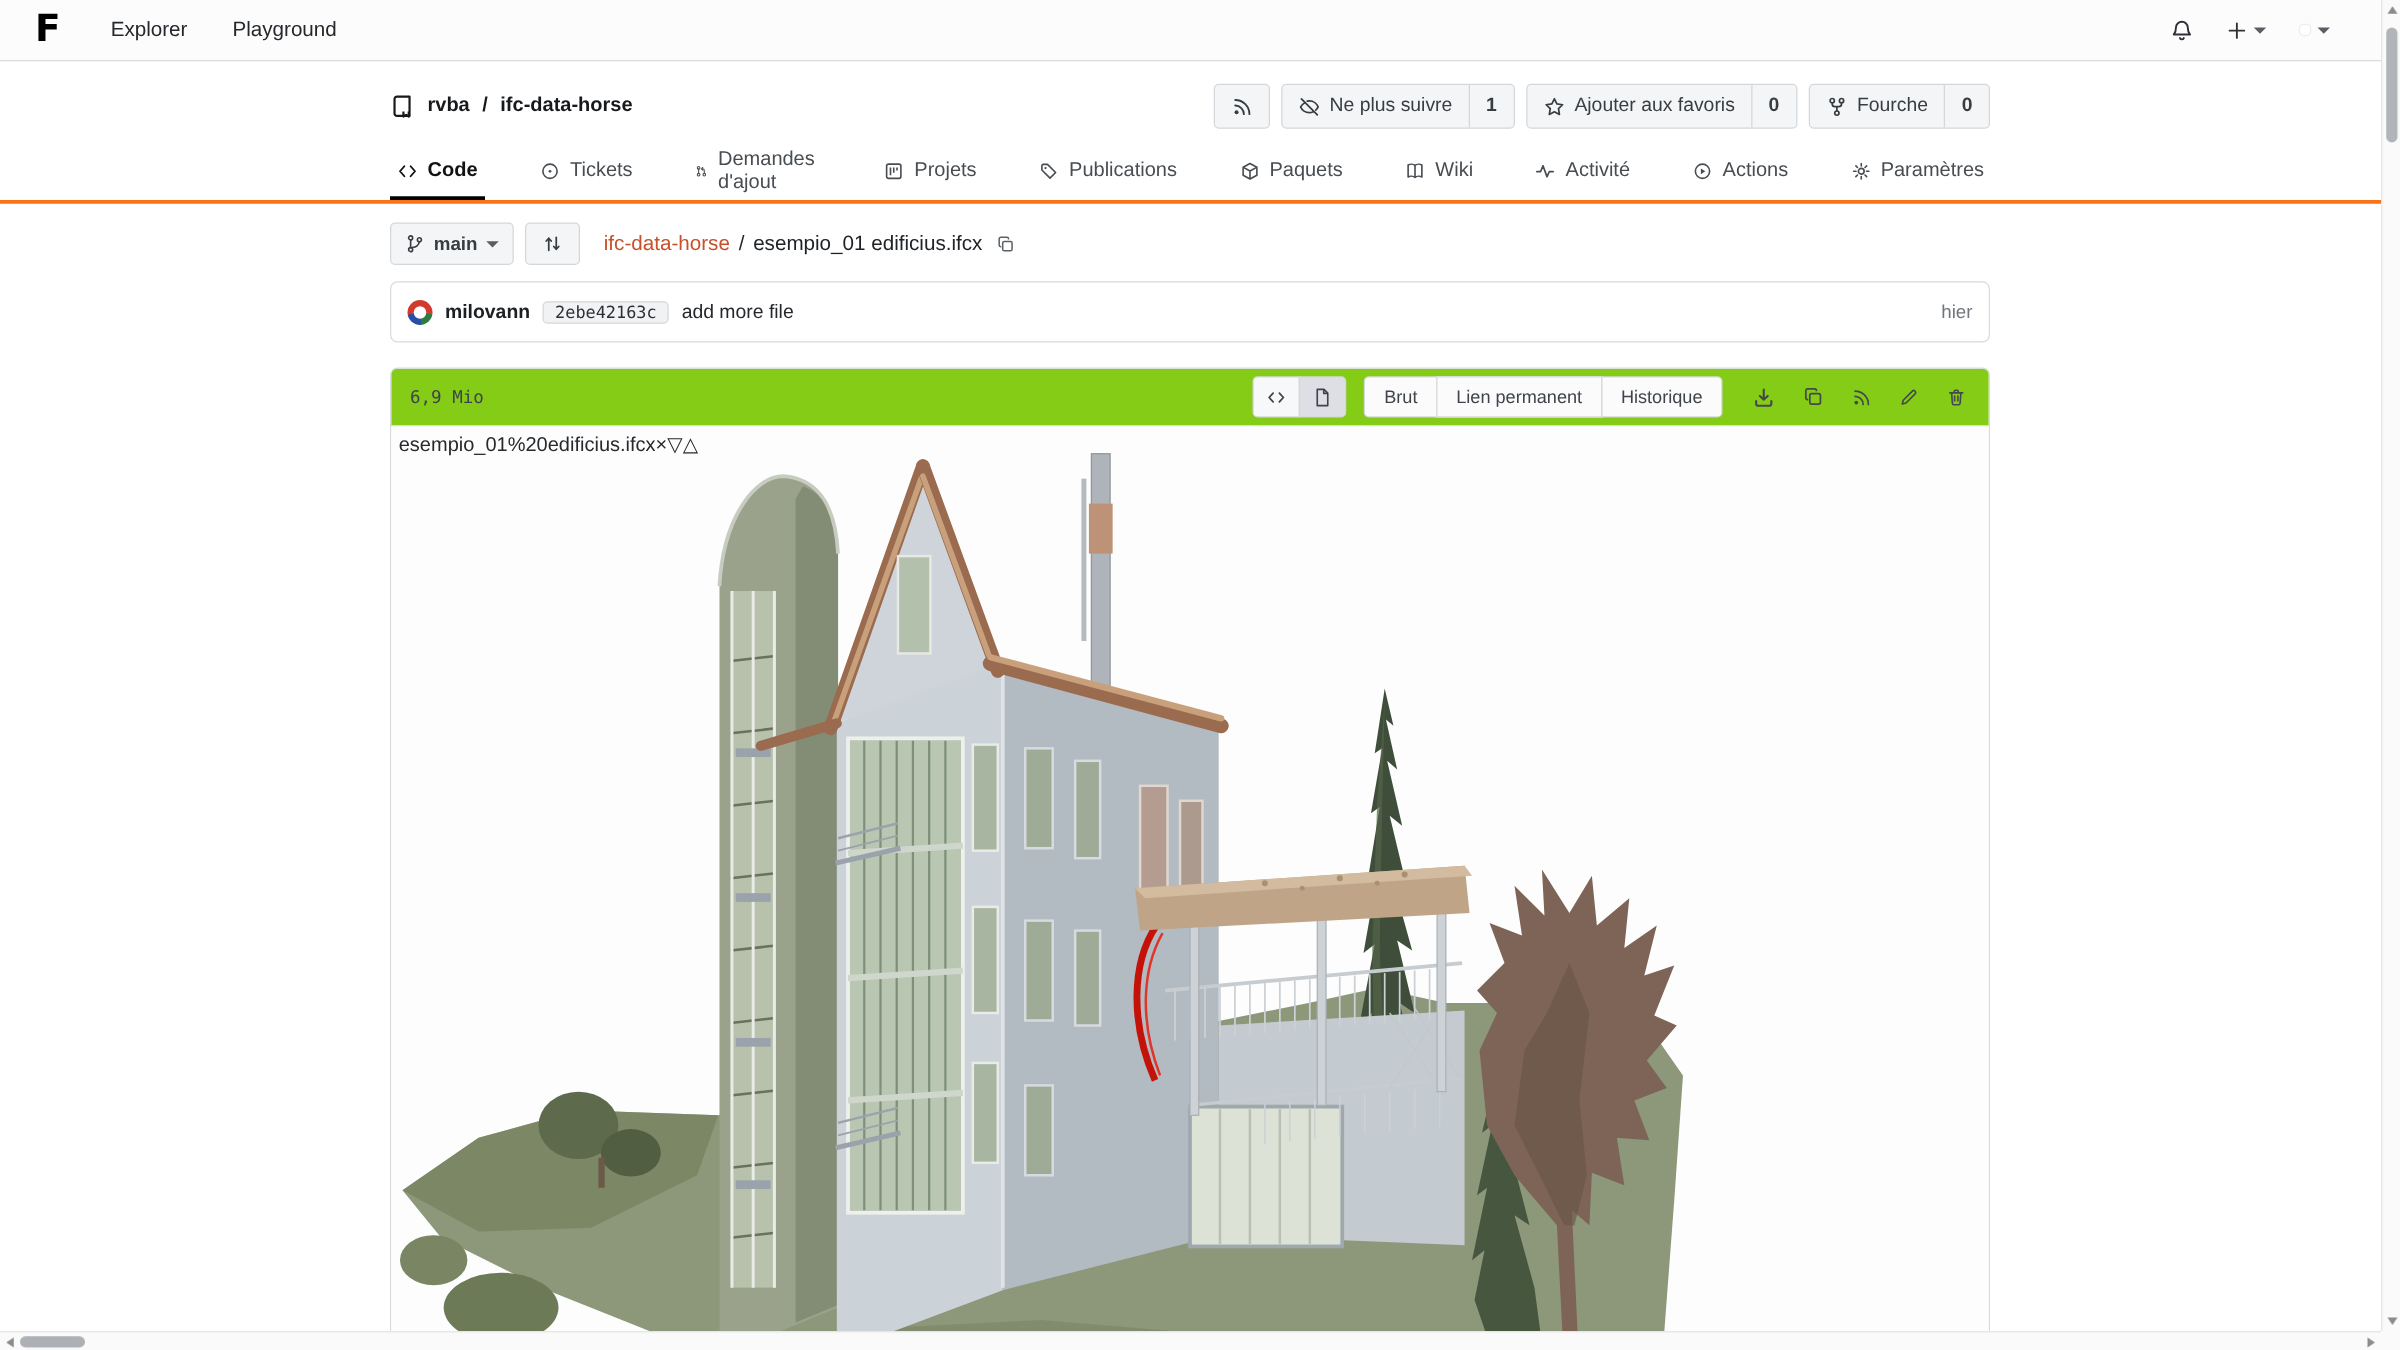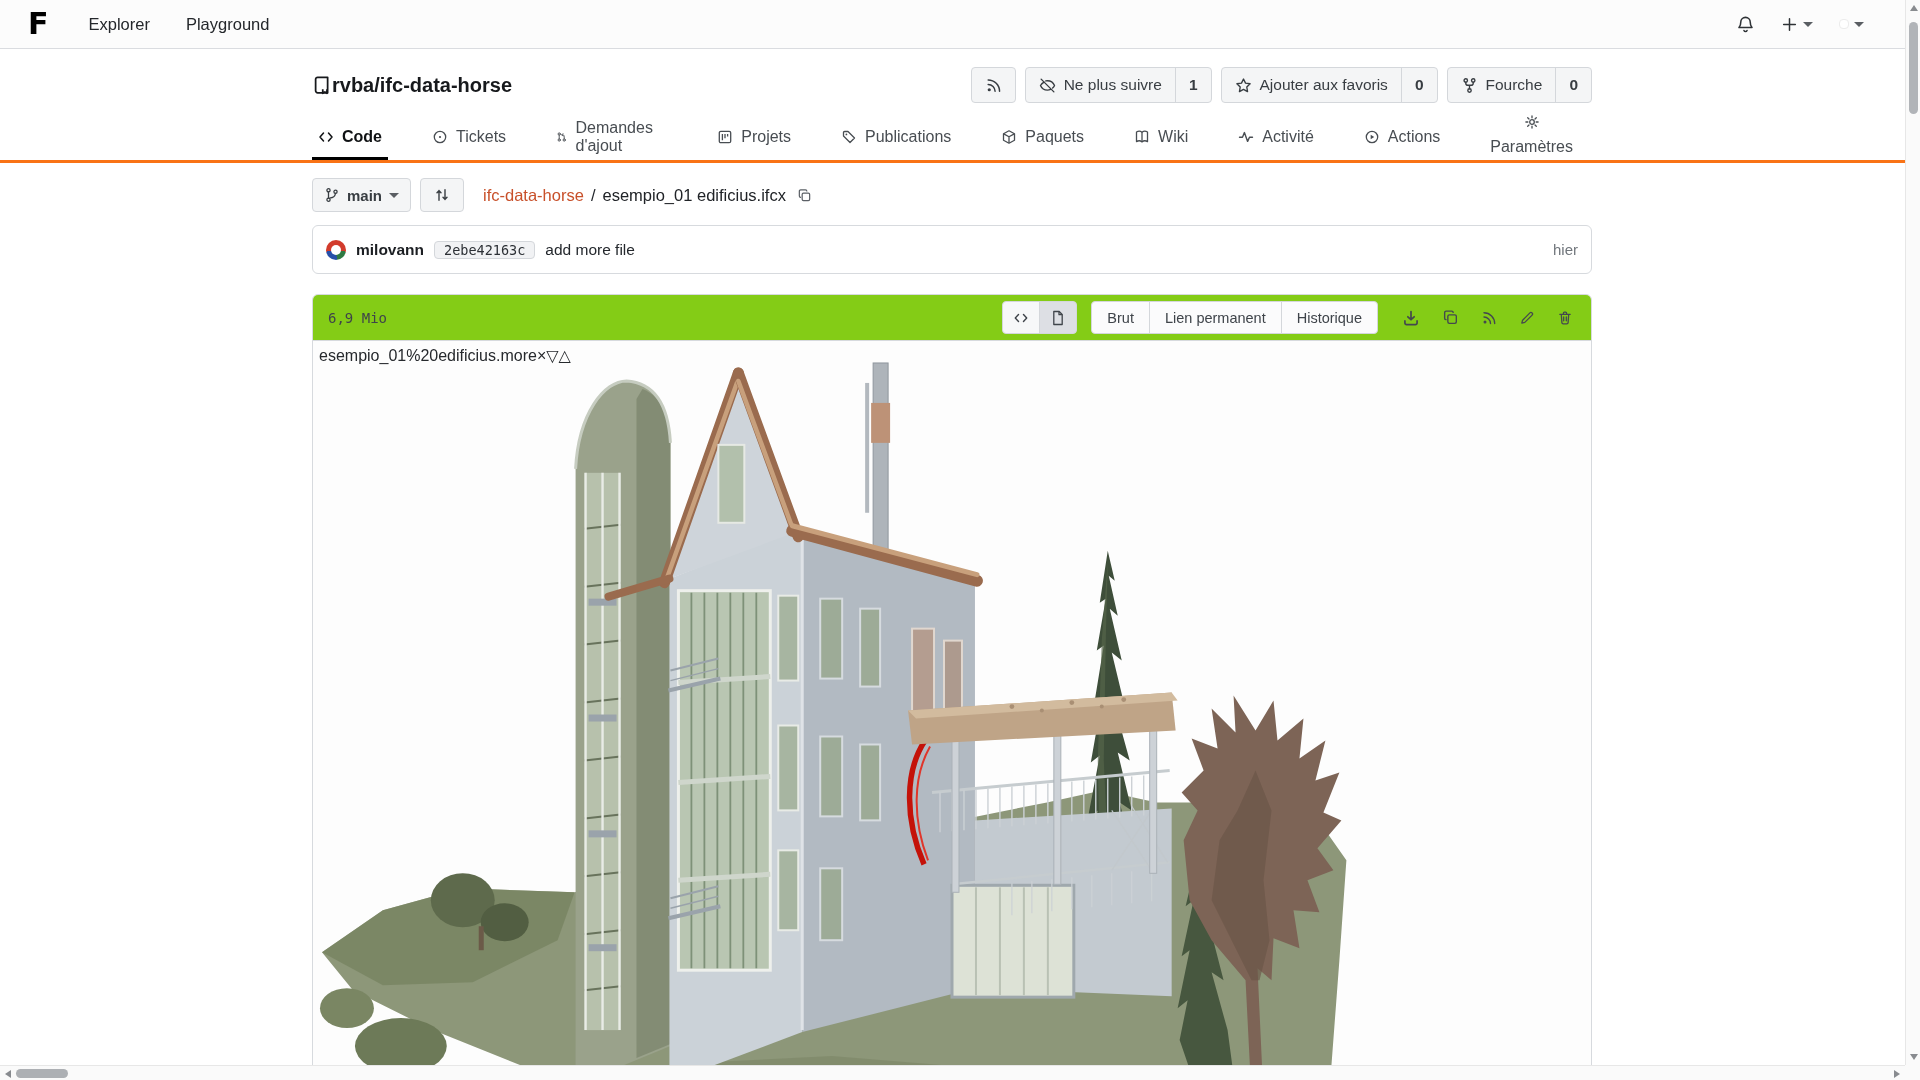--- a/index.html
+++ b/index.html
@@ -21,38 +21,38 @@
   .avatar { width:20px; height:20px; border-radius:50%;
     background:conic-gradient(#d23b2c 0 100deg,#2f7a43 100deg 175deg,#274fa8 175deg 260deg,#d23b2c 260deg 360deg);
     position:relative; }
   .avatar::after { content:""; position:absolute; inset:5px; background:#fff; border-radius:50%; }
 
   
   .container { width:1280px; margin-left:312px; }
 
   
   .repo-header { display:flex; align-items:center; margin-top:17px; height:38px; }
-  .repo-title { display:flex; align-items:center; font-size:20px; }
+  .repo-title { display:flex; align-items:center; gap:10px; font-size:16px; }
   .repo-title .t { font-weight:700; color:#17191c; cursor:pointer; }
   .repo-title .sep { font-weight:700; color:#17191c; }
   .hdr-btns { margin-left:auto; display:flex; gap:9px; }
   .btn { display:flex; align-items:center; height:36px; background:#f4f5f6;
     border:1px solid #d4d7db; border-radius:4px; font-size:15.5px; color:#383d42; cursor:pointer; }
   .btn .btn-main { display:flex; align-items:center; gap:8px; padding:0 13px; }
   .btn .btn-count { border-left:1px solid #d4d7db; padding:0 13px; align-self:stretch;
     display:flex; align-items:center; font-weight:600; }
   .btn.icon-only { padding:0 13px; }
 
   
   .tabs-strip { border-bottom:3px solid #f97316; margin-top:10px; }
   .tabs { width:1280px; margin-left:312px; display:flex; align-items:stretch; height:46px; }
   .tab { display:flex; align-items:center; gap:8px; font-size:16px; color:#484d52;
     padding:0 6px; margin-right:38px; cursor:pointer; }
   .tab.active { color:#101214; font-weight:700; box-shadow:inset 0 -3px 0 #000; }
-  .tab.right { margin-left:auto; margin-right:13px;flex-direction:column; }
+  .tab.right { margin-left:auto; margin-right:0; }
 
   
   .branch-row { display:flex; align-items:center; margin-top:15px; gap:9px; }
   .btn.small { height:34px; font-size:15px; }
   .btn.small .btn-main { padding:0 11px; gap:7px; }
   .branch-name { font-weight:700; }
   .crumb { display:flex; align-items:center; gap:7px; margin-left:10px; font-size:16.5px; }
   .crumb .repo-link { color:#c8502a; cursor:pointer; }
   .crumb .file { color:#202327;text-align:right; }
   .crumb .copy-btn { margin-left:4px; cursor:pointer; }
@@ -356,21 +356,21 @@
             <svg class="ic" width="16" height="16" viewBox="0 0 16 16" fill="none" stroke="#44484e" stroke-width="1.3" stroke-linecap="round" stroke-linejoin="round">
                 <path d="M2.8 4.3h10.4M6.4 4.3V3.2a1 1 0 0 1 1-1h1.2a1 1 0 0 1 1 1v1.1M4.3 4.3l.6 8.3a1.3 1.3 0 0 0 1.3 1.2h3.6a1.3 1.3 0 0 0 1.3-1.2l.6-8.3M6.7 6.8v4M9.3 6.8v4"></path>
               </svg>
           </span>
         </div>
       </div>
     </div>
 
     <div class="viewer">
       <div class="viewer-label">
-        <span>esempio_01%20edificius.more</span><span class="glyph">×</span><span class="glyph">▽</span><span class="glyph">△</span>
+        <span>esempio_01%20edificius.ifcx</span><span class="glyph">×</span><span class="glyph">▽</span><span class="glyph">△</span>
       </div>
       <svg class="canvas3d" viewBox="0 0 1280 774" preserveAspectRatio="none">
 
         <g>
           <path d="M9 612 L70 570 L150 548 L262 552 L330 535 L420 520 L545 502 L655 478 L735 462 L790 450 L845 462 L913 462 L1000 470 L1035 520 L1028 620 L1018 752 L900 758 L700 762 L500 757 L370 752 L240 738 L120 690 L40 650 Z" fill="#8d9779"></path>
           <path d="M9 612 L70 570 L150 548 L262 552 L245 600 L160 642 L70 645 Z" fill="#76815f" opacity="0.75"></path>
           <path d="M370 752 L500 757 L700 762 L690 730 L520 716 L400 722 Z" fill="#7b8565" opacity="0.6"></path>
         </g>
 
         <g>

